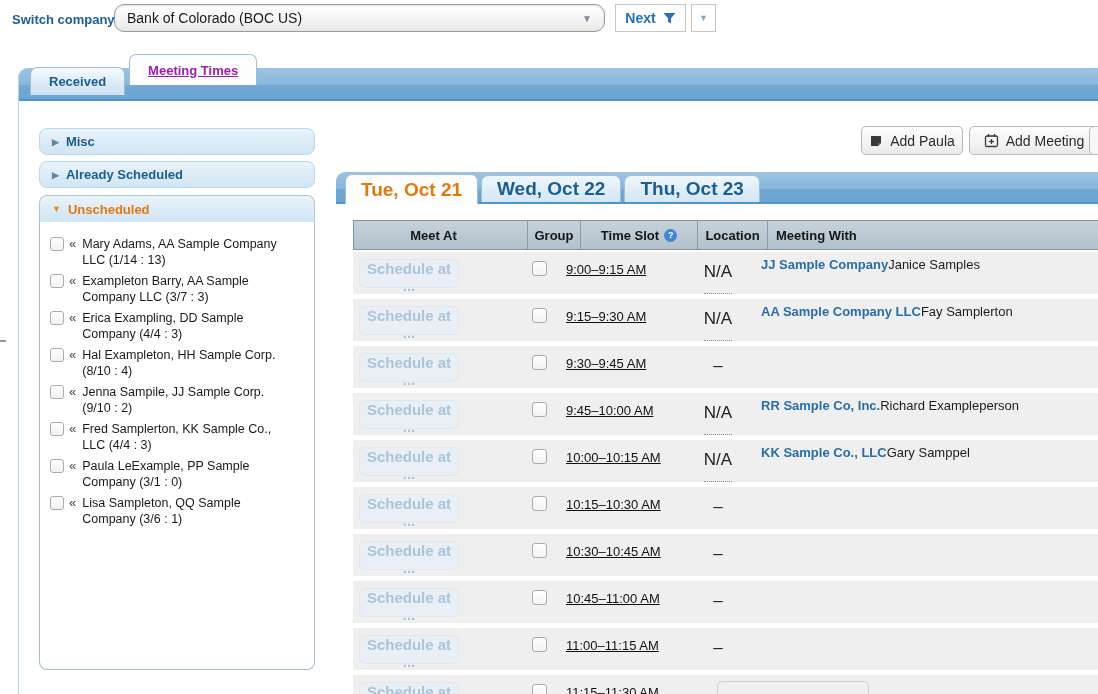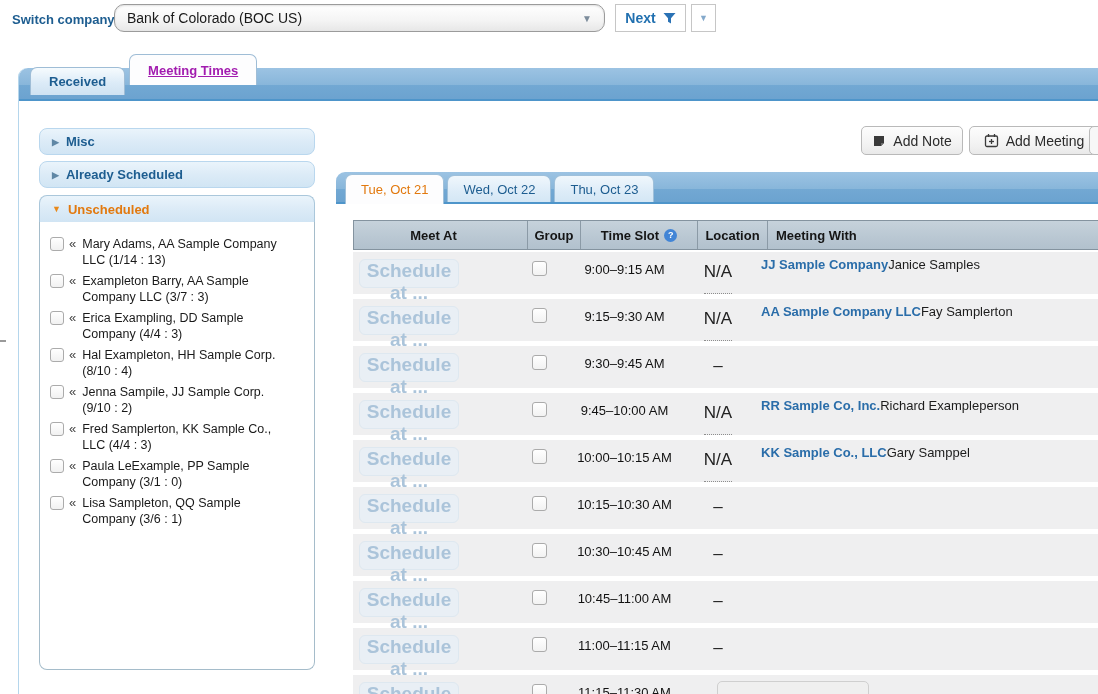--- a/index.html
+++ b/index.html
@@ -93,21 +93,21 @@
   .partial-btn { position:absolute; top:58px; left:1070px; width:40px; height:29px;
     border:1px solid #b9b9b9; border-radius:5px; background:#f7f7f7; cursor:pointer; }
 
   
   .date-strip {
     position:absolute; left:317px; top:104px; width:763px; height:32px;
     border-top-left-radius:9px; display:flex; align-items:flex-end; padding-left:9px;
   }
   .dtab {
     border:1px solid #9fc0da; border-bottom:none; border-radius:7px 7px 0 0;
-    font-size:13px; font-weight:normal; padding:0 15px; margin-right:3px;
+    font-size:19px; font-weight:bold; padding:0 15px; margin-right:3px;
     display:flex; align-items:center; justify-content:flex-end; cursor:pointer;
     height:27px; margin-bottom:2px; color:#1d5d90;
     background:linear-gradient(180deg,#f0f7fc 0%,#ddecf8 60%,#d4e7f5 100%);
   }
   .dtab.active { height:30px; margin-bottom:0; color:#e2790e; background:#fdfdfe; z-index:2; }
 
   
   .sched-table { position:absolute; left:334px; top:152px; width:746px; }
   .thead {
     display:flex; height:30px; border:1px solid #84939f;
@@ -123,29 +123,29 @@
   .help-icon {
     width:13px; height:13px; border-radius:50%; background:#4285d6; color:#fff;
     font-size:9px; font-weight:bold; display:flex; align-items:center; justify-content:center; cursor:pointer;
   }
   .tbody { margin-top:2px; }
   .row { display:flex; height:42px; margin-bottom:5px; background:#efeff0; }
   .cell { display:flex; }
   .c-meet { width:160px; align-items:center; }
   .schedule-btn {
     margin-left:6px; width:100px; height:29px; border:1px solid #dee8f0; border-radius:6px;
-    background:#e9eff5; color:#abc4da; font-size:19px; font-weight:bold; cursor:pointer;
+    background:#e9eff5; color:#abc4da; font-size:15px; font-weight:bold; cursor:pointer;
     font-family:"Liberation Sans", sans-serif;
   }
   .c-group { width:53px; justify-content:center; padding-top:9px; }
   .c-group input[type=checkbox] {
     appearance:none; width:15px; height:15px;
     border:1px solid #ababab; border-radius:3px; background:linear-gradient(#fff,#f2f2f2); cursor:pointer;
   }
-  .c-time { width:117px; justify-content:center; padding-top:10px; font-size:13px; color:#111; }
+  .c-time { width:117px; padding-top:10px; font-size:13px; color:#111;text-decoration:underline; }
   .c-loc { width:70px; justify-content:center; padding-top:10px; font-size:17px; color:#222; }
   .c-loc .na { border-bottom:1px dotted #8d8d8d; padding-bottom:1px; }
   .c-meeting { flex:1; flex-direction:row; padding:5px 0 0 8px; }
   .company-link { font-size:13px; font-weight:bold; color:#2a6da9; text-decoration:none; line-height:16px; cursor:pointer; }
   .person-name { font-size:13px; color:#1c1c1c; line-height:16px; }
 
   .cutoff-panel {
     position:absolute; left:698px; top:613px; width:152px; height:20px;
     background:#efefef; border:1px solid #cfcfcf; border-radius:5px;
   }
@@ -251,21 +251,21 @@
           <span class="person-text">Lisa Sampleton, QQ Sample Company (3/6 : 1)</span>
         </div>
       </div>
   </aside>
 
   <button class="tool-btn add-note-btn">
     <svg class="icon-svg" width="14" height="14" viewBox="0 0 14 14">
         <path d="M2 2h10v7l-3 3H2z" fill="#3a3a3a"></path>
         <path d="M9 12V9h3z" fill="#6d6d6d"></path>
       </svg>
-    <span>Add Note</span>
+    <span>Add Paula</span>
   </button>
   <button class="tool-btn add-meeting-btn">
     <svg class="icon-svg" width="15" height="15" viewBox="0 0 15 15">
       <rect x="1.5" y="3" width="12" height="10.5" rx="1.5" fill="none" stroke="#3a3a3a" stroke-width="1.3"></rect>
       <line x1="4.5" y1="1" x2="4.5" y2="4" stroke="#3a3a3a" stroke-width="1.3"></line>
       <line x1="10.5" y1="1" x2="10.5" y2="4" stroke="#3a3a3a" stroke-width="1.3"></line>
       <line x1="7.5" y1="6" x2="7.5" y2="11" stroke="#3a3a3a" stroke-width="1.3"></line>
       <line x1="5" y1="8.5" x2="10" y2="8.5" stroke="#3a3a3a" stroke-width="1.3"></line>
     </svg>
     <span>Add Meeting</span>

